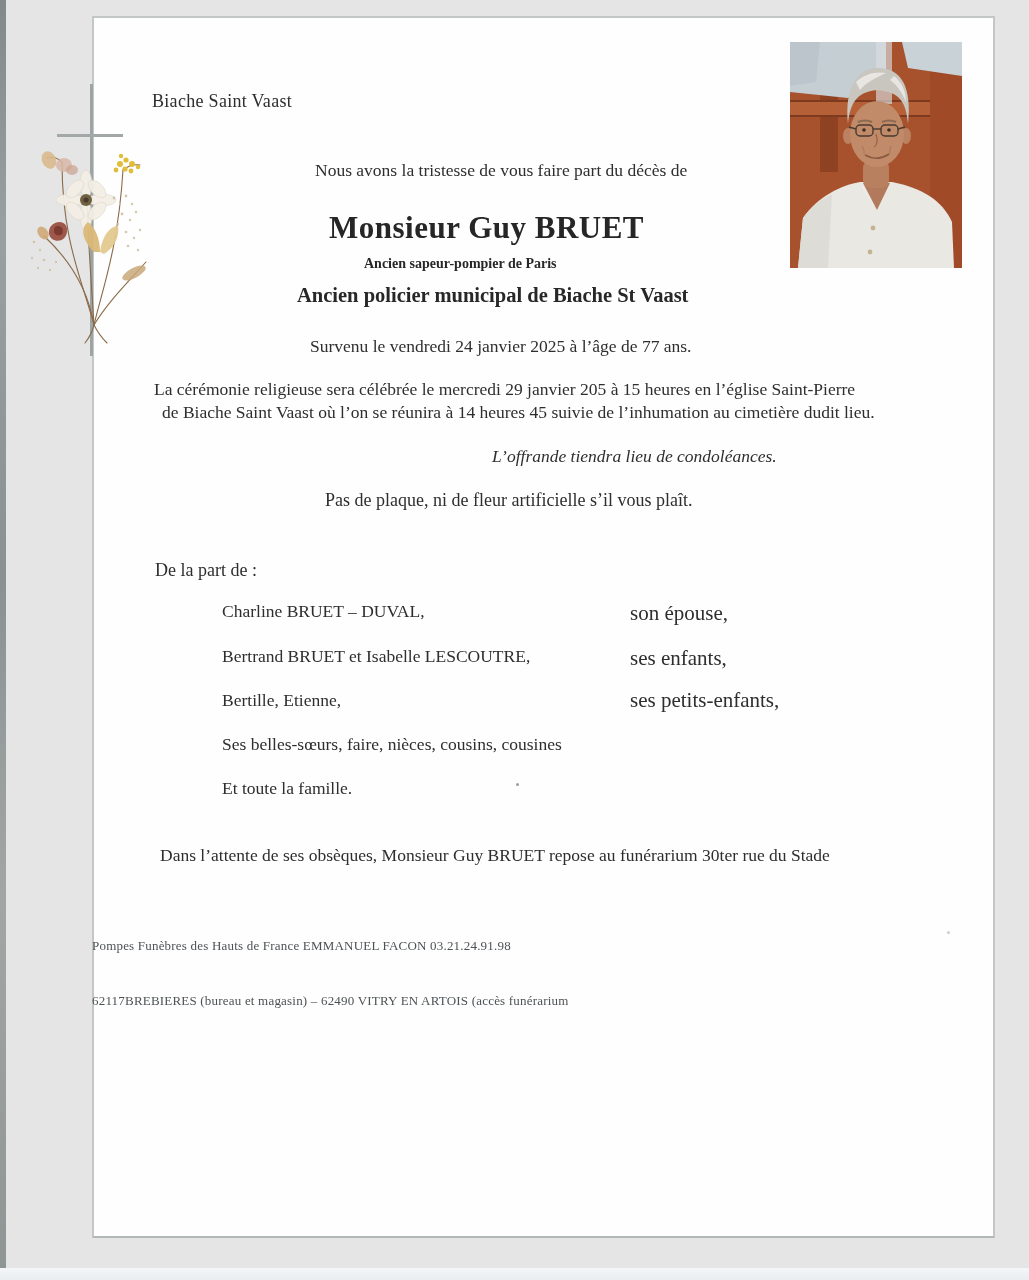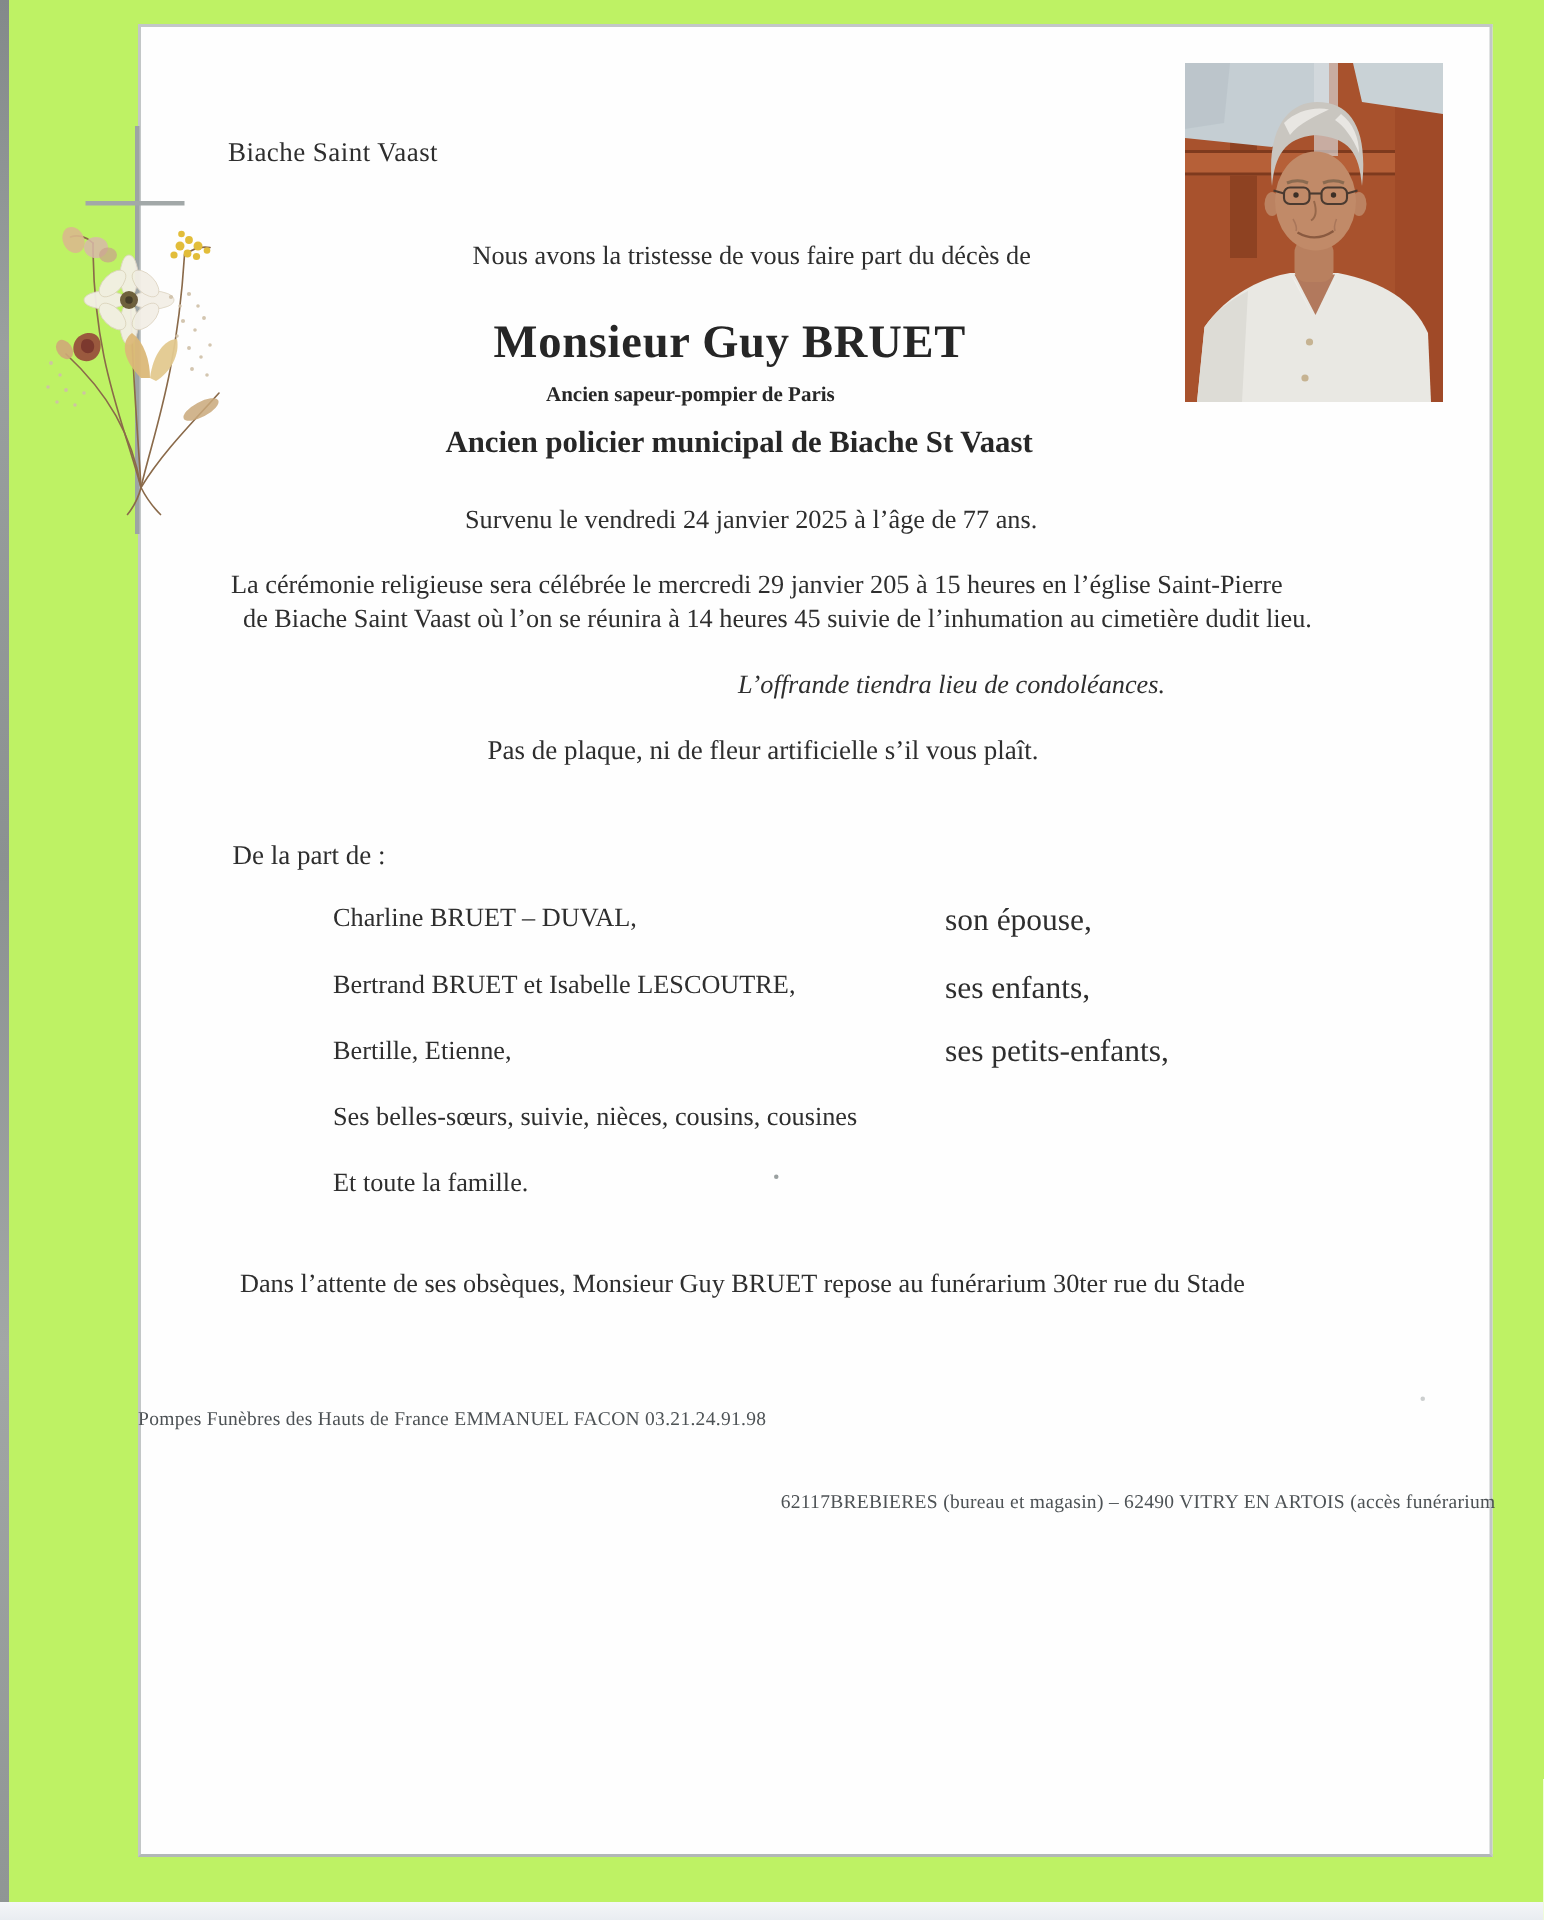--- a/index.html
+++ b/index.html
@@ -1,19 +1,19 @@
 <!DOCTYPE html>
 <html><head>
 <meta charset="utf-8">
 <style>
   html,body{margin:0;padding:0;background:#ffffff;}
   .scan{
     position:relative;
     width:1029px;height:1280px;
-    background:#bef264;
+    background:#e5e5e5;
     overflow:hidden;
     font-family:"Liberation Serif","DejaVu Serif",serif;
     color:#2e2e2e;
   }
   
   .edge-strip{
     position:absolute;left:0;top:0;width:6px;height:1280px;
     background:linear-gradient(180deg,#83898a 0%,#9aa09f 18%,#8b9191 45%,#a2a7a6 70%,#8f9594 100%);
   }
   .bottom-strip{
@@ -44,21 +44,21 @@
   .offering{left:492px;top:446px;font-size:17.5px;font-style:italic;}
   .noflowers{left:325px;top:489px;font-size:18px;}
   .fromlabel{left:155px;top:559px;font-size:18px;}
   .fam-name{position:absolute;left:222px;font-size:17.5px;white-space:nowrap;}
   .fam-rel{position:absolute;left:630px;font-size:21px;white-space:nowrap;}
   .row1{top:601px;} .row2{top:646px;} .row3{top:690px;}
   .row4{top:734px;} .row5{top:778px;}
   .rest1{left:160px;top:845px;font-size:17.5px;}
   .rest2{left:168px;top:869px;font-size:17.5px;}
   .footer1{left:92px;top:938px;width:870px;font-size:13px;color:#4d5255;letter-spacing:.2px;}
-  .footer2{left:92px;top:993px;width:870px;text-align:right;font-size:13px;color:#4d5255;letter-spacing:.2px;margin-left:35px;}
+  .footer2{left:92px;top:993px;width:870px;text-align:left;font-size:13px;color:#4d5255;letter-spacing:.2px;}
   .speck{position:absolute;width:3px;height:3px;border-radius:50%;background:#9aa0a0;}
   
   .photo{position:absolute;left:790px;top:42px;width:172px;height:226px;}
   
   .bouquet{position:absolute;left:22px;top:140px;width:145px;height:205px;}
 </style>
 </head>
 <body>
 
 <div class="scan">
@@ -224,21 +224,21 @@
   </div>
   <div>
     <div class="fam-name row2">Bertrand BRUET et Isabelle LESCOUTRE,</div>
     <div class="fam-rel row2">ses enfants,</div>
   </div>
   <div>
     <div class="fam-name row3">Bertille, Etienne,</div>
     <div class="fam-rel" style="top:688px;">ses petits-enfants,</div>
   </div>
   <div>
-    <div class="fam-name row4">Ses belles-sœurs, suivie, nièces, cousins, cousines</div>
+    <div class="fam-name row4">Ses belles-sœurs, faire, nièces, cousins, cousines</div>
   </div>
   <div>
     <div class="fam-name row5">Et toute la famille.</div>
   </div>
 
   <div class="t rest1">Dans l’attente de ses obsèques, Monsieur Guy BRUET repose au funérarium 30ter rue du Stade</div>
 
   <div class="t footer1">Pompes Funèbres des Hauts de France EMMANUEL FACON 03.21.24.91.98</div>
   <div class="t footer2">62117BREBIERES (bureau et magasin) – 62490 VITRY EN ARTOIS (accès funérarium</div>
 

